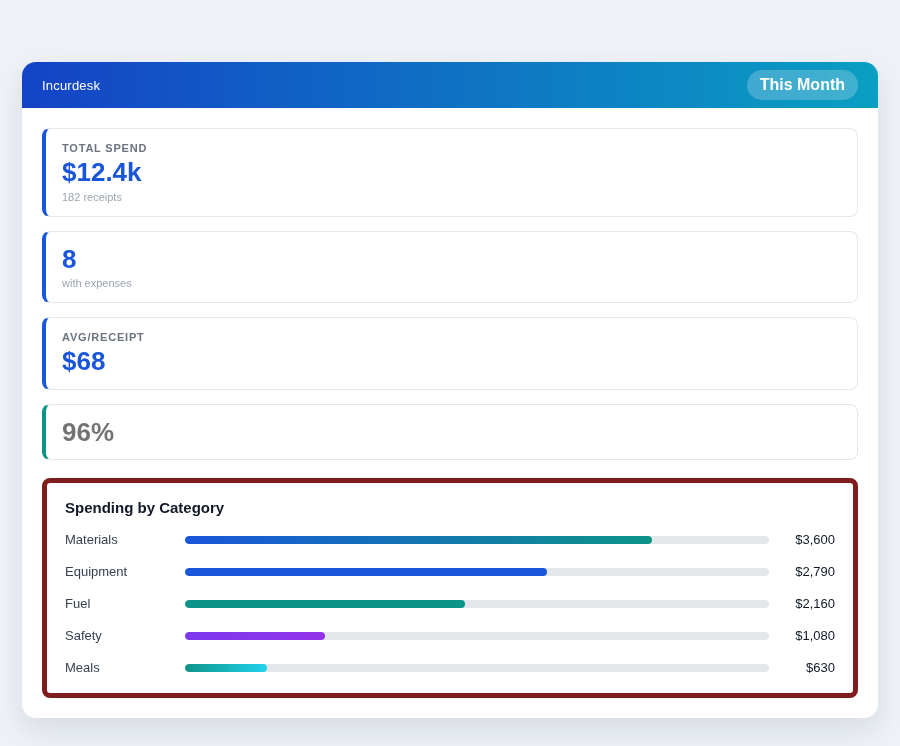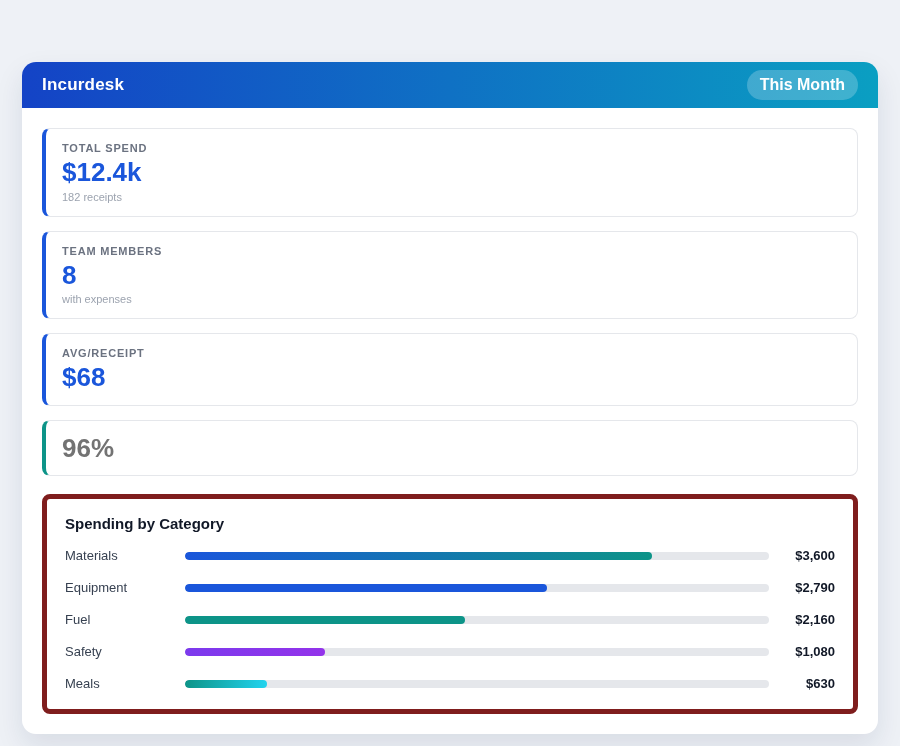--- a/index.html
+++ b/index.html
@@ -21,22 +21,22 @@
   .app-header {
     height: 46px;
     display: flex;
     align-items: center;
     justify-content: space-between;
     padding: 0 20px;
     background: linear-gradient(90deg, #1443c6 0%, #0a9fc2 100%);
   }
   .app-title {
     color: #ffffff;
-    font-size: 17px;
-    font-weight: 700;
+    font-size: 13px;
+    font-weight: 400;
     letter-spacing: 0.2px;
   }
   .month-badge {
     background: rgba(255,255,255,0.22);
     color: #ffffff;
     font-size: 16px;
     font-weight: 700;
     padding: 6px 13px;
     border-radius: 999px;
     border: none;
@@ -106,42 +106,41 @@
     overflow: hidden;
   }
   .bar-fill {
     height: 100%;
     border-radius: 4px;
   }
   .bar-value {
     width: 66px;
     text-align: right;
     font-size: 13px;
-    font-weight: 700;
+    font-weight: 400;
     color: #111827;
     flex-shrink: 0;
   }
 </style>
 </head>
 <body>
 
 <div class="app-card">
   <div class="app-header">
     <div class="app-title">Incurdesk</div>
     <button class="month-badge">This Month</button>
   </div>
   <div class="app-body">
     <div>
         <div class="stat-card" style="border-left-color: rgb(26, 86, 219);">
           <div class="stat-label">TOTAL SPEND</div>
           <div class="stat-value" style="color: rgb(26, 86, 219);">$12.4k</div>
           <div class="stat-sub">182 receipts</div>
         </div>
         <div class="stat-card" style="border-left-color: rgb(26, 86, 219);">
-          <div class="stat-label">TEAM MEMBERS</div>
           <div class="stat-value" style="color: rgb(26, 86, 219);">8</div>
           <div class="stat-sub">with expenses</div>
         </div>
         <div class="stat-card" style="border-left-color: rgb(26, 86, 219);">
           <div class="stat-label">AVG/RECEIPT</div>
           <div class="stat-value" style="color: rgb(26, 86, 219);">$68</div>
         </div>
         <div class="stat-card" style="border-left-color: rgb(13, 148, 136);">
           <div class="stat-value" style="color: #737373;">96%</div>
         </div>

